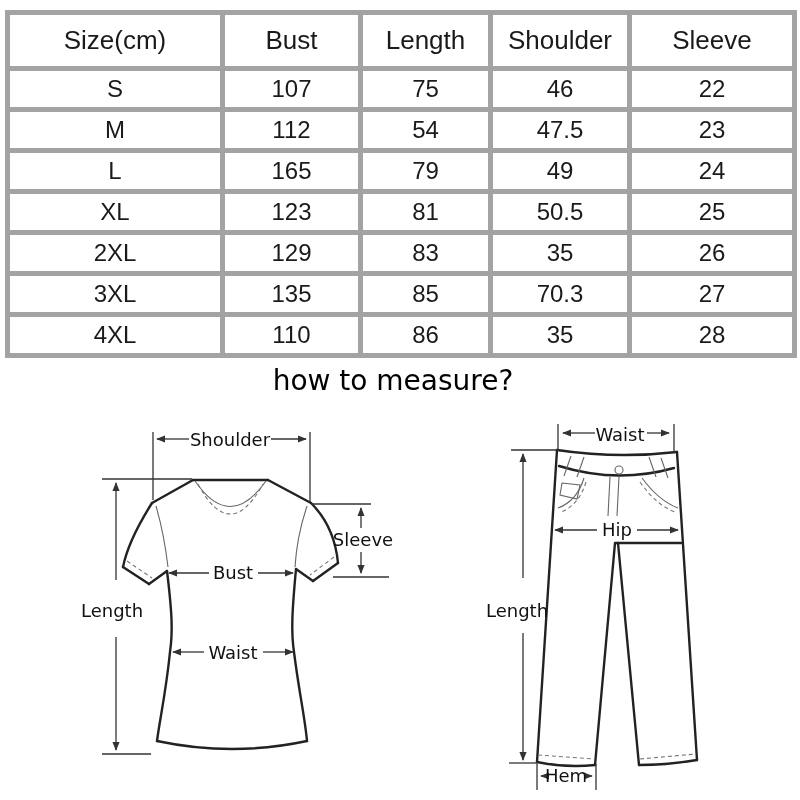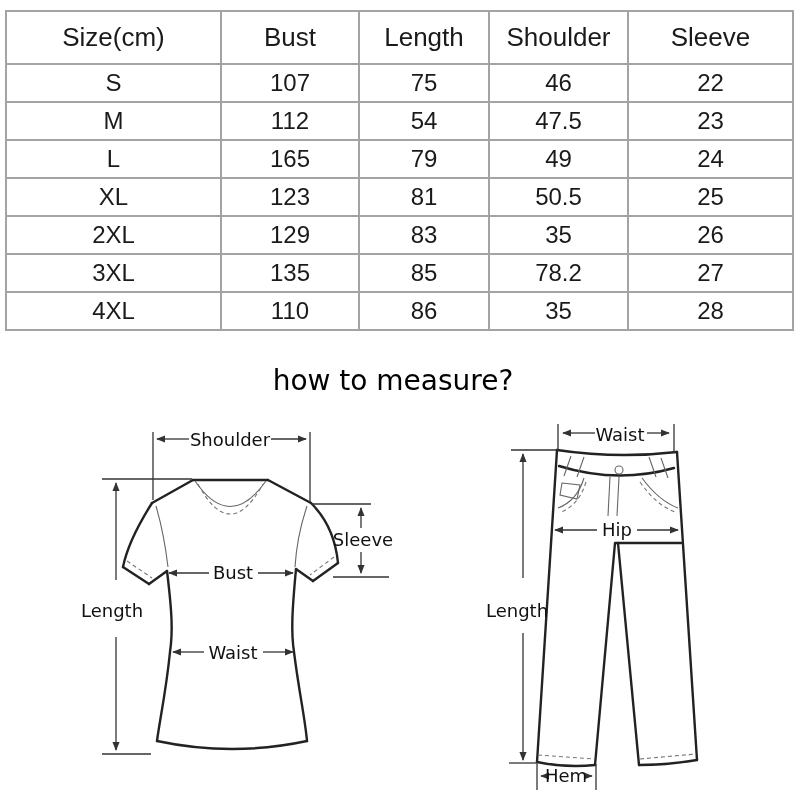--- a/index.html
+++ b/index.html
@@ -5,21 +5,21 @@
   html,body{margin:0;padding:0;}
   body{
     width:800px;height:800px;position:relative;background:#ffffff;
     font-family:"Liberation Sans",sans-serif;color:#111111;overflow:hidden;
   }
   .size-table{
     position:absolute;left:5px;top:10px;width:787px;
     border-collapse:collapse;table-layout:fixed;
   }
   .size-table th,.size-table td{
-    border:2px solid #a3a3a3;text-align:center;vertical-align:middle;
+    border:5px solid #a3a3a3;text-align:center;vertical-align:middle;
     font-weight:400;padding:0;background:#ffffff;color:#1a1a1a;
   }
   .size-table th{height:51px;font-size:26px;}
   .size-table td{height:36px;font-size:24px;}
   .section-title{
     position:absolute;top:364px;left:0;width:786px;text-align:center;
     font-family:"DejaVu Sans",sans-serif;font-size:28px;color:#000000;
   }
   .diagrams{position:absolute;left:0;top:410px;width:800px;height:390px;}
   .outline{fill:none;stroke:#222222;stroke-width:2.4;stroke-linecap:round;stroke-linejoin:round;}
@@ -81,21 +81,21 @@
       <td>2XL</td>
       <td>129</td>
       <td>83</td>
       <td>35</td>
       <td>26</td>
     </tr>
     <tr>
       <td>3XL</td>
       <td>135</td>
       <td>85</td>
-      <td>78.2</td>
+      <td>70.3</td>
       <td>27</td>
     </tr>
     <tr>
       <td>4XL</td>
       <td>110</td>
       <td>86</td>
       <td>35</td>
       <td>28</td>
     </tr>
   </tbody>

